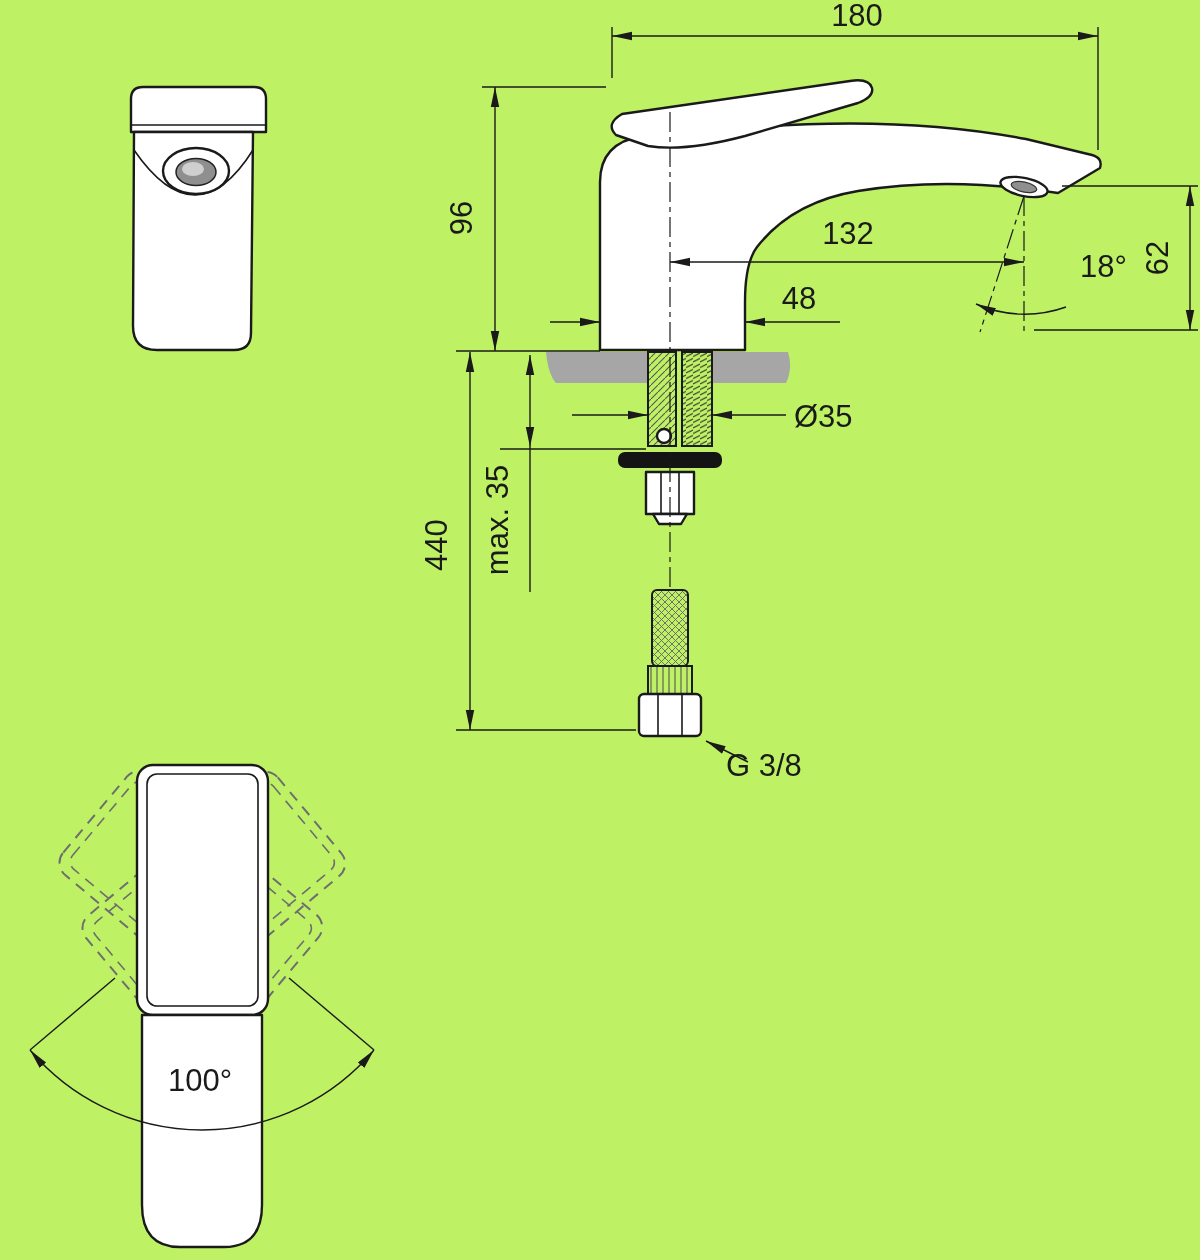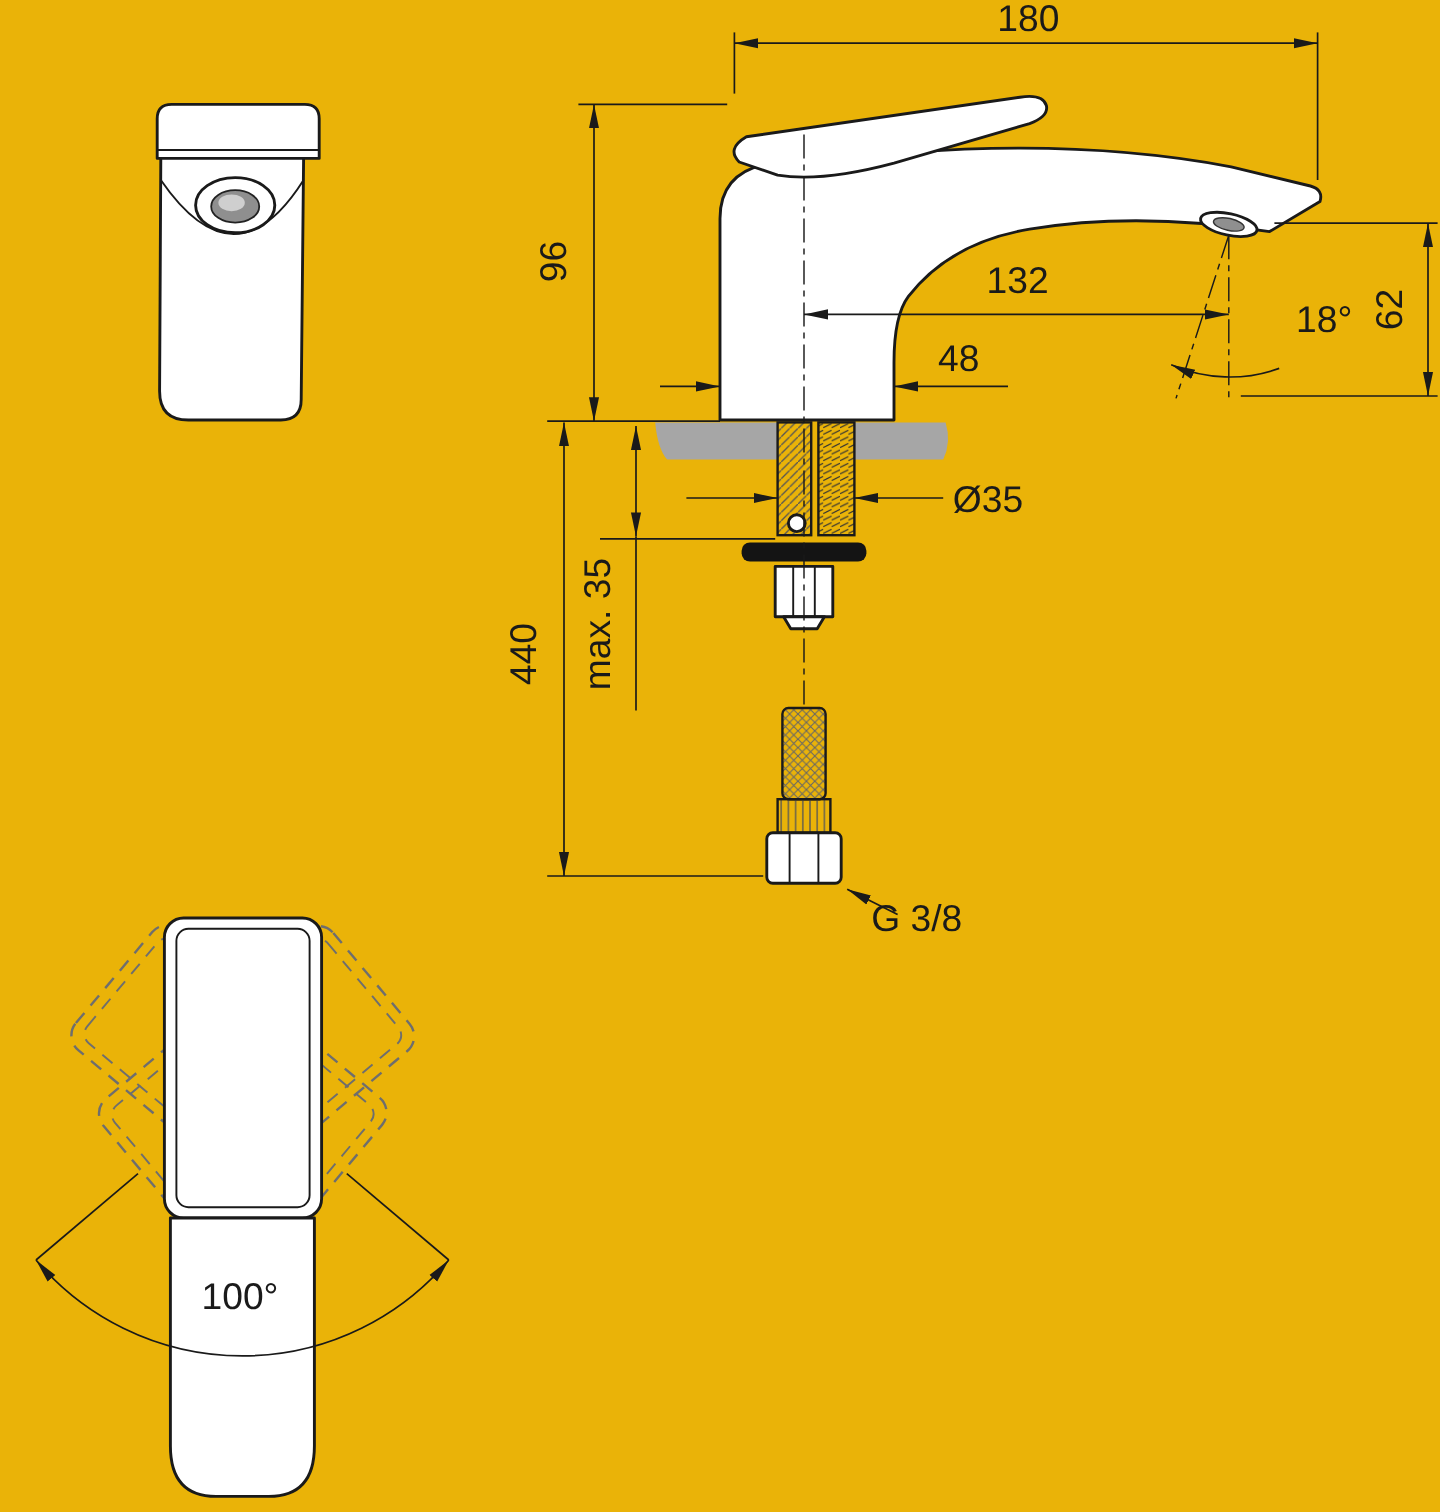--- a/index.html
+++ b/index.html
@@ -1,16 +1,16 @@
 <!DOCTYPE html>
 <html><head>
 <meta charset="utf-8">
 <style>
   html,body{margin:0;padding:0;background:#ffffff;}
-  .page{width:1200px;height:1260px;position:relative;background:#eab308;overflow:hidden;}
+  .page{width:1200px;height:1260px;position:relative;background:#bef264;overflow:hidden;}
   svg{display:block;}
   text{font-family:"Liberation Sans",sans-serif;font-size:31px;fill:#1a1a1a;}
   .out{stroke:#1a1a1a;stroke-width:2.4;fill:#ffffff;stroke-linejoin:round;stroke-linecap:round;}
   .thin{stroke:#1a1a1a;stroke-width:1.6;fill:none;}
   .dim{stroke:#1a1a1a;stroke-width:1.4;fill:none;}
   .cl{stroke:#1a1a1a;stroke-width:1.2;fill:none;stroke-dasharray:20 5 5 5;}
   .dashrect{fill:none;stroke:#6e6e6e;stroke-dasharray:11 8;}
 </style>
 </head>
 <body>

